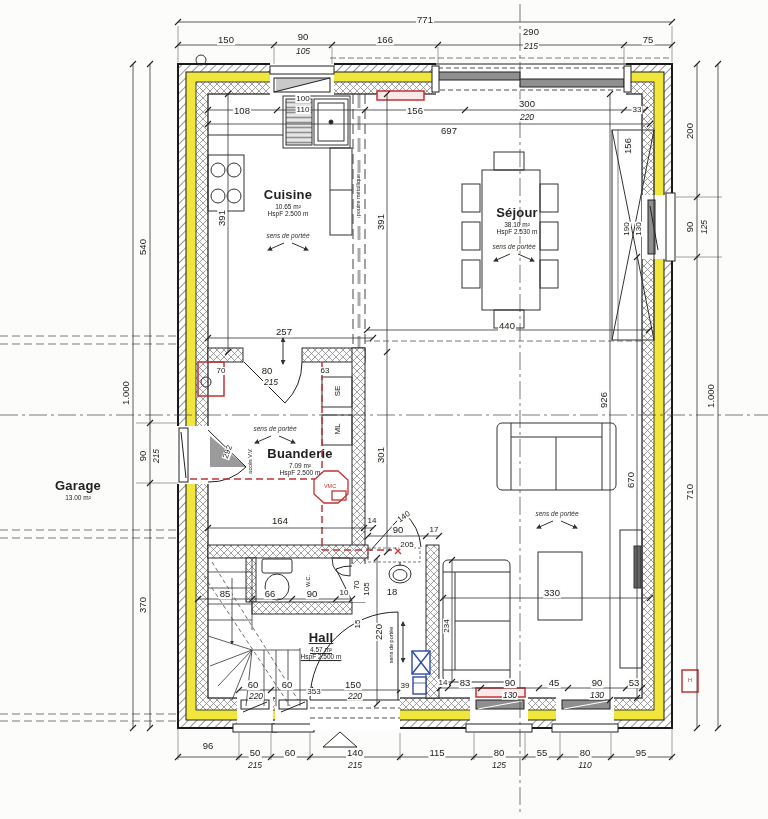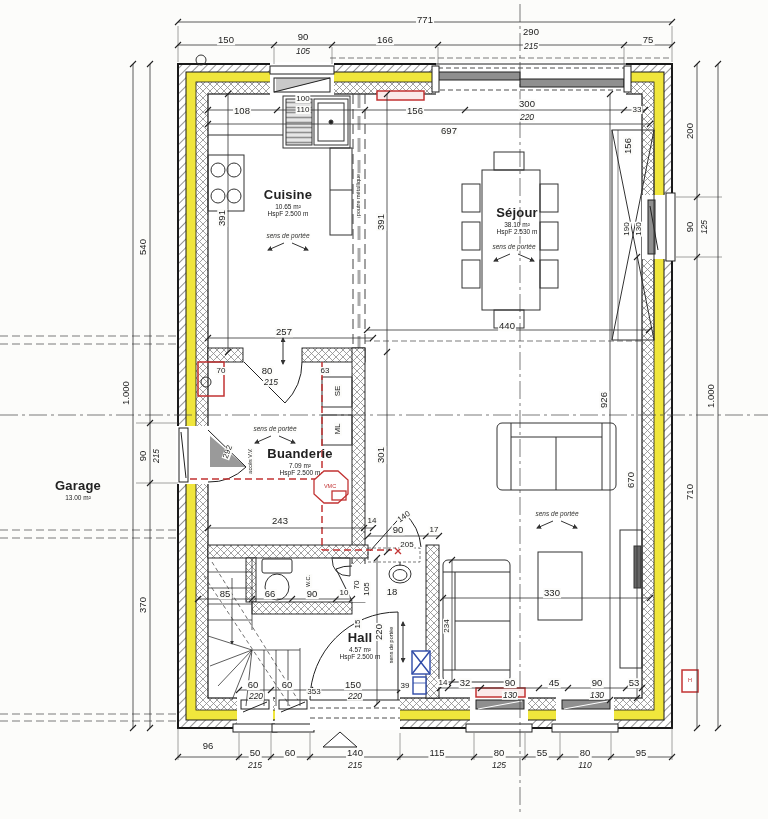--- a/index.html
+++ b/index.html
@@ -367,34 +367,34 @@
       <span class="lbl i" style="left: 156px; top: 456px; transform: translate(-50%, -50%) rotate(-90deg);">215</span>
       <span class="lbl d" style="left: 143px; top: 605px; transform: translate(-50%, -50%) rotate(-90deg);">370</span>
       <span class="lbl d" style="left: 222px; top: 218px; transform: translate(-50%, -50%) rotate(-90deg);">391</span>
       <span class="lbl d" style="left: 381px; top: 222px; transform: translate(-50%, -50%) rotate(-90deg);">391</span>
       <span class="lbl d" style="left: 507px; top: 326px; transform: translate(-50%, -50%);">440</span>
       <span class="lbl d" style="left: 604px; top: 400px; transform: translate(-50%, -50%) rotate(-90deg);">926</span>
       <span class="lbl d" style="left: 631px; top: 480px; transform: translate(-50%, -50%) rotate(-90deg);">670</span>
       <span class="lbl d" style="left: 552px; top: 593px; transform: translate(-50%, -50%);">330</span>
       <span class="lbl s" style="left: 447px; top: 626px; transform: translate(-50%, -50%) rotate(-90deg);">234</span>
       <span class="lbl s" style="left: 443px; top: 683px; transform: translate(-50%, -50%);">14</span>
-      <span class="lbl d" style="left: 465px; top: 683px; transform: translate(-50%, -50%);">32</span>
+      <span class="lbl d" style="left: 465px; top: 683px; transform: translate(-50%, -50%);">83</span>
       <span class="lbl d" style="left: 510px; top: 683px; transform: translate(-50%, -50%);">90</span>
       <span class="lbl i" style="left: 510px; top: 695px; transform: translate(-50%, -50%);">130</span>
       <span class="lbl d" style="left: 554px; top: 683px; transform: translate(-50%, -50%);">45</span>
       <span class="lbl d" style="left: 597px; top: 683px; transform: translate(-50%, -50%);">90</span>
       <span class="lbl i" style="left: 597px; top: 695px; transform: translate(-50%, -50%);">130</span>
       <span class="lbl d" style="left: 634px; top: 683px; transform: translate(-50%, -50%);">53</span>
       <span class="lbl s" style="left: 221px; top: 371px; transform: translate(-50%, -50%);">70</span>
       <span class="lbl d" style="left: 267px; top: 371px; transform: translate(-50%, -50%);">80</span>
       <span class="lbl i" style="left: 271px; top: 382px; transform: translate(-50%, -50%);">215</span>
       <span class="lbl s" style="left: 325px; top: 371px; transform: translate(-50%, -50%);">63</span>
       <span class="lbl d" style="left: 284px; top: 332px; transform: translate(-50%, -50%);">257</span>
       <span class="lbl s" style="left: 228px; top: 452px; transform: translate(-50%, -50%) rotate(-70deg);">292</span>
-      <span class="lbl d" style="left: 280px; top: 521px; transform: translate(-50%, -50%);">243</span>
+      <span class="lbl d" style="left: 280px; top: 521px; transform: translate(-50%, -50%);">164</span>
       <span class="lbl s" style="left: 372px; top: 521px; transform: translate(-50%, -50%);">14</span>
       <span class="lbl s" style="left: 404px; top: 517px; transform: translate(-50%, -50%) rotate(-35deg);">140</span>
       <span class="lbl d" style="left: 381px; top: 455px; transform: translate(-50%, -50%) rotate(-90deg);">301</span>
       <span class="lbl d" style="left: 398px; top: 530px; transform: translate(-50%, -50%);">90</span>
       <span class="lbl s" style="left: 407px; top: 545px; transform: translate(-50%, -50%);">205</span>
       <span class="lbl s" style="left: 434px; top: 530px; transform: translate(-50%, -50%);">17</span>
       <span class="lbl d" style="left: 225px; top: 594px; transform: translate(-50%, -50%);">85</span>
       <span class="lbl d" style="left: 270px; top: 594px; transform: translate(-50%, -50%);">66</span>
       <span class="lbl d" style="left: 312px; top: 594px; transform: translate(-50%, -50%);">90</span>
       <span class="lbl s" style="left: 344px; top: 593px; transform: translate(-50%, -50%);">10</span>
@@ -443,21 +443,21 @@
       <div class="room-lbl" style="left: 517px; top: 221px;">
         <span class="rm">Séjour</span>
         <span class="ar">38.10 m²</span>
         <span class="ar">HspF 2.530 m</span>
       </div>
       <div class="room-lbl" style="left: 300px; top: 462px;">
         <span class="rm">Buanderie</span>
         <span class="ar">7.09 m²</span>
         <span class="ar">HspF 2.500 m</span>
       </div>
-      <div class="room-lbl" style="left: 360px; top: 646px;">
+      <div class="room-lbl" style="left: 321px; top: 646px; text-decoration: underline;">
         <span class="rm">Hall</span>
         <span class="ar">4.57 m²</span>
         <span class="ar">HspF 2.500 m</span>
       </div>
       <div class="room-lbl" style="left: 78px; top: 474px; margin-top: 16px;">
         <span class="rm">Garage</span>
         <span class="ar">13.00 m²</span>
       </div>
     </div>
 </div>

